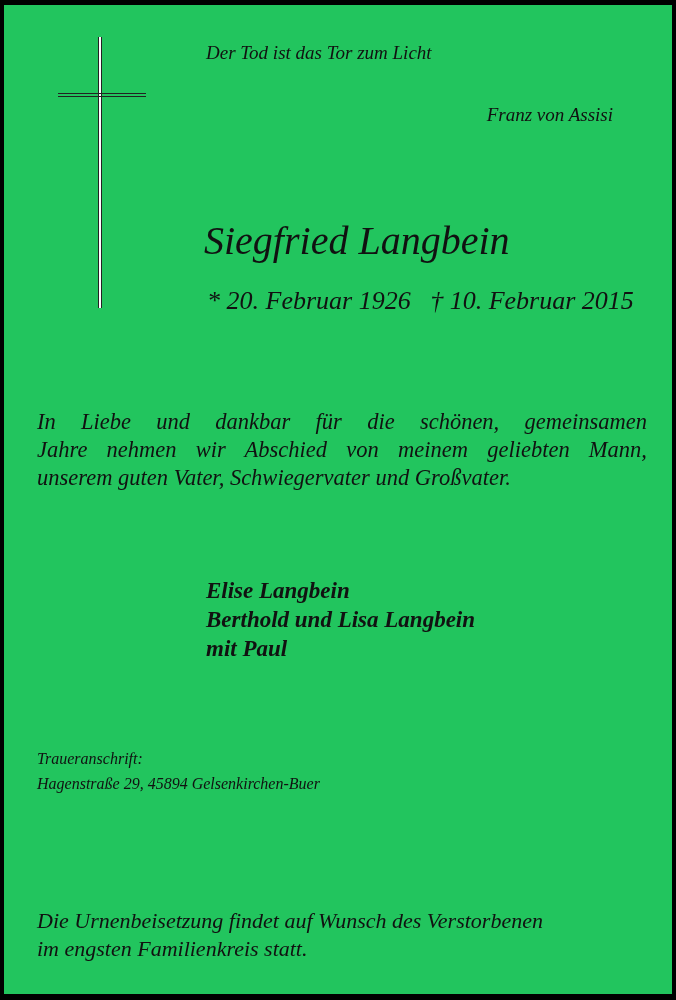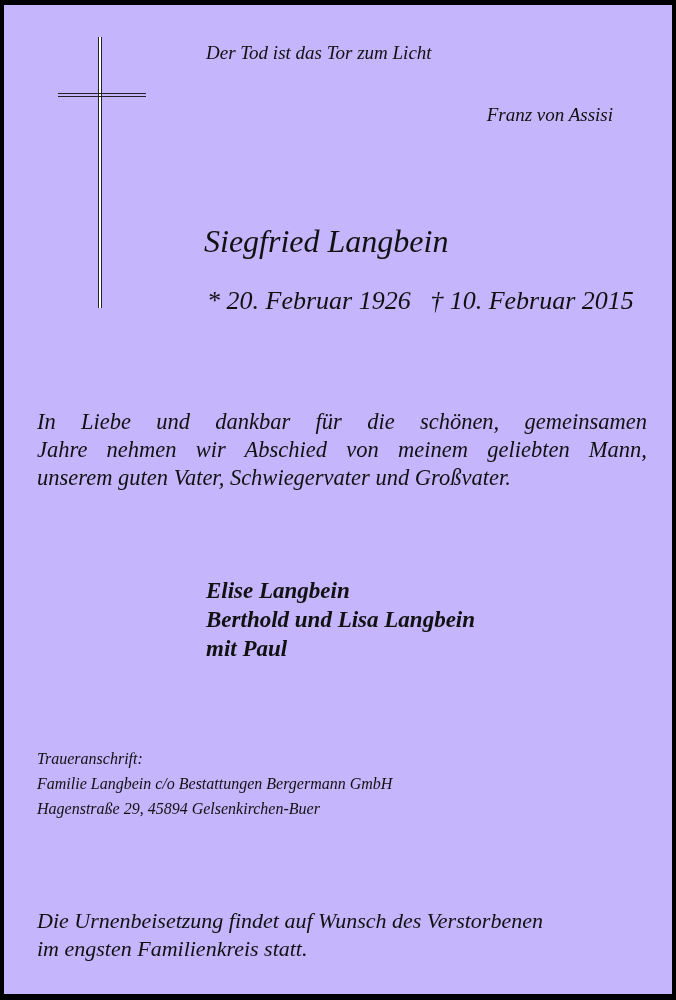--- a/index.html
+++ b/index.html
@@ -2,39 +2,39 @@
 <html><head>
   <meta charset="utf-8">
   <style>
     html, body { margin: 0; padding: 0; background: #ffffff; }
     body { width: 676px; height: 1000px; position: relative; overflow: hidden; }
     .frame {
       position: absolute; left: 0; top: 0; width: 676px; height: 1000px;
       box-sizing: border-box;
       border-top: 5px solid #000; border-left: 4px solid #000;
       border-right: 4px solid #000; border-bottom: 6px solid #000;
-      background: #c4b5fd;
+      background: #22c55e;
     }
     .serif-i { font-family: "Liberation Serif", "DejaVu Serif", serif; font-style: italic; color: #111; }
     .abs { position: absolute; }
 
     
     .cross-v {
       position: absolute; left: 94px; top: 32px; width: 2px; height: 271px;
       border-left: 1.5px solid #222; border-right: 1.5px solid #222; background: #fff;
     }
     .cross-h {
       position: absolute; left: 54px; top: 88px; width: 88px; height: 2px;
       border-top: 1.5px solid #222; border-bottom: 1.5px solid #222; background: transparent;
     }
 
     .quote { left: 202px; top: 36px; font-size: 19px; line-height: 23px; }
     .quote-author { left: 202px; top: 98px; width: 407px; text-align: right; font-size: 19px; line-height: 23px; }
 
-    .name { left: 200px; top: 212px; font-size: 32px; line-height: 48px; }
+    .name { left: 200px; top: 212px; font-size: 40px; line-height: 48px; }
     .dates { left: 203px; top: 282px; font-size: 26px; line-height: 28px; white-space: pre; }
 
     .body-text {
       left: 33px; top: 403px; width: 610px; font-size: 22.5px; line-height: 28px;
       text-align: justify; text-align-last: left;
     }
     .body-text span { display: block; }
     .body-text .j { text-align: justify; text-align-last: justify; }
 
     .family { left: 202px; top: 571px; font-size: 23px; line-height: 29px; font-weight: bold; }
@@ -71,21 +71,20 @@
   </div>
 
   <div class="abs serif-i body-text">
     <span class="j">In Liebe und dankbar für die schönen, gemeinsamen</span>
     <span class="j">Jahre nehmen wir Abschied von meinem geliebten Mann,</span>
     <span>unserem guten Vater, Schwiegervater und Großvater.</span>
   </div>
 
   <div class="abs serif-i address">
     <span>Traueranschrift:</span>
-    <span>Familie Langbein c/o Bestattungen Bergermann GmbH</span>
     <span>Hagenstraße 29, 45894 Gelsenkirchen-Buer</span>
   </div>
 
   <div class="abs serif-i note">
     <span>Die Urnenbeisetzung findet auf Wunsch des Verstorbenen</span>
     <span>im engsten Familienkreis statt.</span>
   </div>
 
 </div>
 

